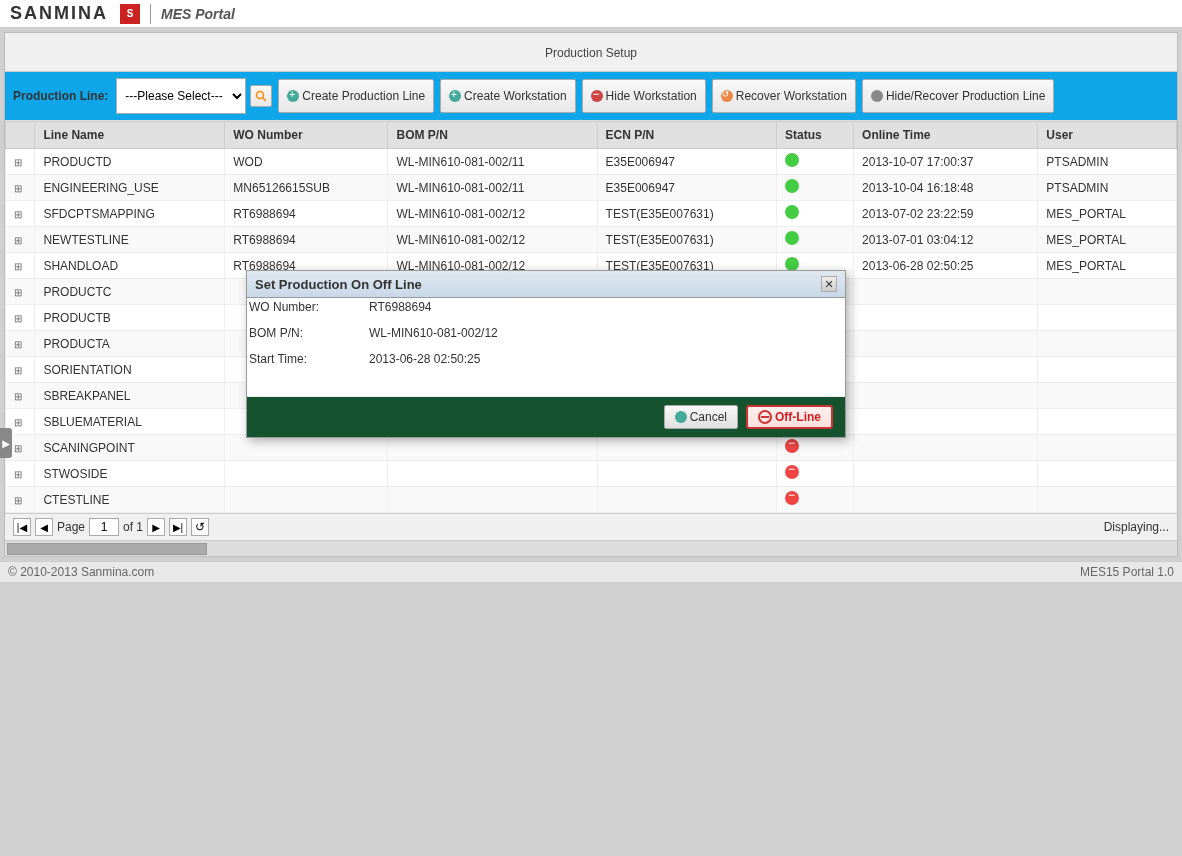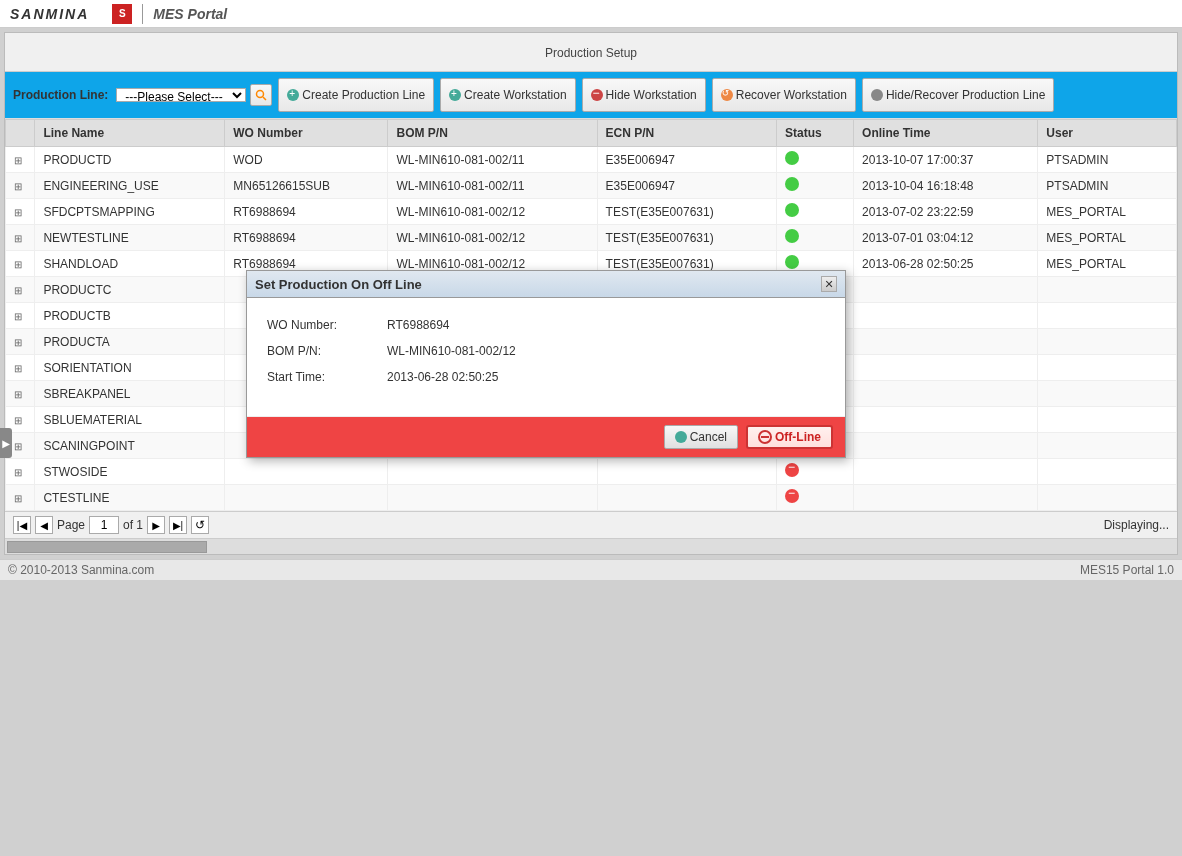--- a/index.html
+++ b/index.html
@@ -1,37 +1,37 @@
 <!DOCTYPE html>
 <html><head>
   <meta charset="utf-8">
   <style>
     * { box-sizing: border-box; margin: 0; padding: 0; font-family: Arial, sans-serif; font-size: 12px; }
     body { background: #d0d0d0; width: 1182px; min-height: 856px; overflow: hidden; }
 
     
     .header { background: #fff; height: 28px; display: flex; align-items: center; padding: 0 10px; border-bottom: 1px solid #ccc; }
-    .header-logo { font-weight: bold; font-size: 14px; letter-spacing: 2px; color: #333; margin-right: 19px; font-style: italic; }
+    .header-logo { font-weight: bold; font-size: 18px; letter-spacing: 2px; color: #333; margin-right: 8px; }
     .header-divider { width: 1px; height: 20px; background: #999; margin: 0 10px; }
     .header-title { font-size: 14px; color: #555; font-style: italic; font-weight: bold; }
     .logo-box { background: #cc2222; width: 20px; height: 20px; display: inline-flex; align-items: center; justify-content: center; margin-left: 4px; }
     .logo-box span { color: white; font-weight: bold; font-size: 10px; }
 
     
     .main-wrapper { background: #e8e8e8; margin: 4px; border: 1px solid #bbb; }
 
     
     .page-title-bar { background: #f0f0f0; border-bottom: 1px solid #ccc; text-align: center; padding: 10px; font-size: 16px; color: #444; font-weight: normal; }
 
     
     .toolbar { background: #0ea5e9; border-bottom: 1px solid #ddd; padding: 6px 8px; display: flex; align-items: center; gap: 6px; flex-wrap: wrap; }
     .toolbar-group { display: flex; align-items: center; gap: 4px; }
     .toolbar-label { color: #333; font-weight: bold; margin-right: 4px; }
 
-    select.production-line-select { height: 14px; border: 1px solid #aaa; background: #fff; padding: 0 4px; min-width: 130px; }
+    select.production-line-select { height: 36px; border: 1px solid #aaa; background: #fff; padding: 0 4px; min-width: 130px; }
 
     .toolbar-btn { display: flex; align-items: center; gap: 3px; padding: 16px 8px; border: 1px solid #aaa; background: linear-gradient(to bottom, #f8f8f8, #e8e8e8); cursor: pointer; height: 14px; border-radius: 2px; color: #333; }
     .btn-icon-green { width: 12px; height: 12px; background: #4a9; border-radius: 50%; display: inline-block; position: relative; }
     .btn-icon-green::after { content: '+'; color: white; font-size: 10px; position: absolute; top: -1px; left: 2px; }
     .btn-icon-red { width: 12px; height: 12px; background: #c44; border-radius: 50%; display: inline-block; position: relative; }
     .btn-icon-red::after { content: '−'; color: white; font-size: 12px; position: absolute; top: -3px; left: 2px; }
     .btn-icon-orange { width: 12px; height: 12px; background: #e84; border-radius: 50%; display: inline-block; position: relative; }
     .btn-icon-orange::after { content: '↺'; color: white; font-size: 9px; position: absolute; top: -1px; left: 1px; }
     .btn-icon-gray { width: 12px; height: 12px; background: #888; border-radius: 50%; display: inline-block; }
 
@@ -62,25 +62,25 @@
     
     .scroll-h { background: #ddd; height: 16px; border-top: 1px solid #ccc; display: flex; align-items: center; }
     .scroll-h-thumb { height: 12px; background: #aaa; border: 1px solid #999; margin: 2px; width: 200px; cursor: pointer; }
 
     
     .footer { background: #e8e8e8; border-top: 1px solid #ccc; padding: 3px 8px; display: flex; justify-content: space-between; color: #666; font-size: 11px; }
     .modal { background: #fff; border: 1px solid #999; box-shadow: 3px 3px 10px rgba(0,0,0,0.3); width: 600px; pointer-events: all; position: absolute; top: 270px; left: 246px; }
     .modal-header { background: linear-gradient(to bottom, #e0e8f0, #c8d8e8); padding: 5px 8px; display: flex; justify-content: space-between; align-items: center; border-bottom: 1px solid #999; }
     .modal-title { font-weight: bold; color: #333; font-size: 13px; }
     .modal-close { width: 16px; height: 16px; border: 1px solid #aaa; background: linear-gradient(to bottom, #eee, #ccc); cursor: pointer; display: flex; align-items: center; justify-content: center; font-size: 11px; color: #333; }
-    .modal-body { padding: 20px; }
+    .modal-body { padding: 2px; }
     .modal-field { display: flex; margin-bottom: 12px; }
     .modal-field-label { width: 120px; color: #333; font-weight: normal; }
     .modal-field-value { color: #333; }
-    .modal-footer { padding: 8px 12px; display: flex; justify-content: flex-end; gap: 8px; border-top: 1px solid #eee; background: #ef4444; }
+    .modal-footer { padding: 8px 12px; display: flex; justify-content: flex-end; gap: 8px; border-top: 1px solid #eee; background: #14532d; margin-top: 16px; }
     .modal-cancel-btn { display: flex; align-items: center; gap: 3px; padding: 3px 10px; border: 1px solid #aaa; background: linear-gradient(to bottom, #f8f8f8, #e0e0e0); cursor: pointer; height: 24px; border-radius: 2px; color: #333; }
     .modal-offline-btn { display: flex; align-items: center; gap: 3px; padding: 3px 10px; border: 2px solid #cc3333; background: linear-gradient(to bottom, #fff0ee, #ffe0dd); cursor: pointer; height: 24px; border-radius: 3px; color: #cc2222; font-weight: bold; }
     .cancel-icon { width: 12px; height: 12px; background: #4a9; border-radius: 50%; display: inline-block; }
     .offline-icon { width: 14px; height: 14px; border-radius: 50%; border: 2px solid #cc3333; display: inline-block; position: relative; }
     .offline-icon::after { content: ''; width: 8px; height: 2px; background: #cc3333; position: absolute; top: 4px; left: 1px; }
 
     .side-arrow { position: fixed; left: 0; top: 50%; width: 12px; height: 30px; background: #888; display: flex; align-items: center; justify-content: center; color: white; font-size: 10px; cursor: pointer; border-radius: 0 3px 3px 0; }
   </style>
 </head>
 <body>

